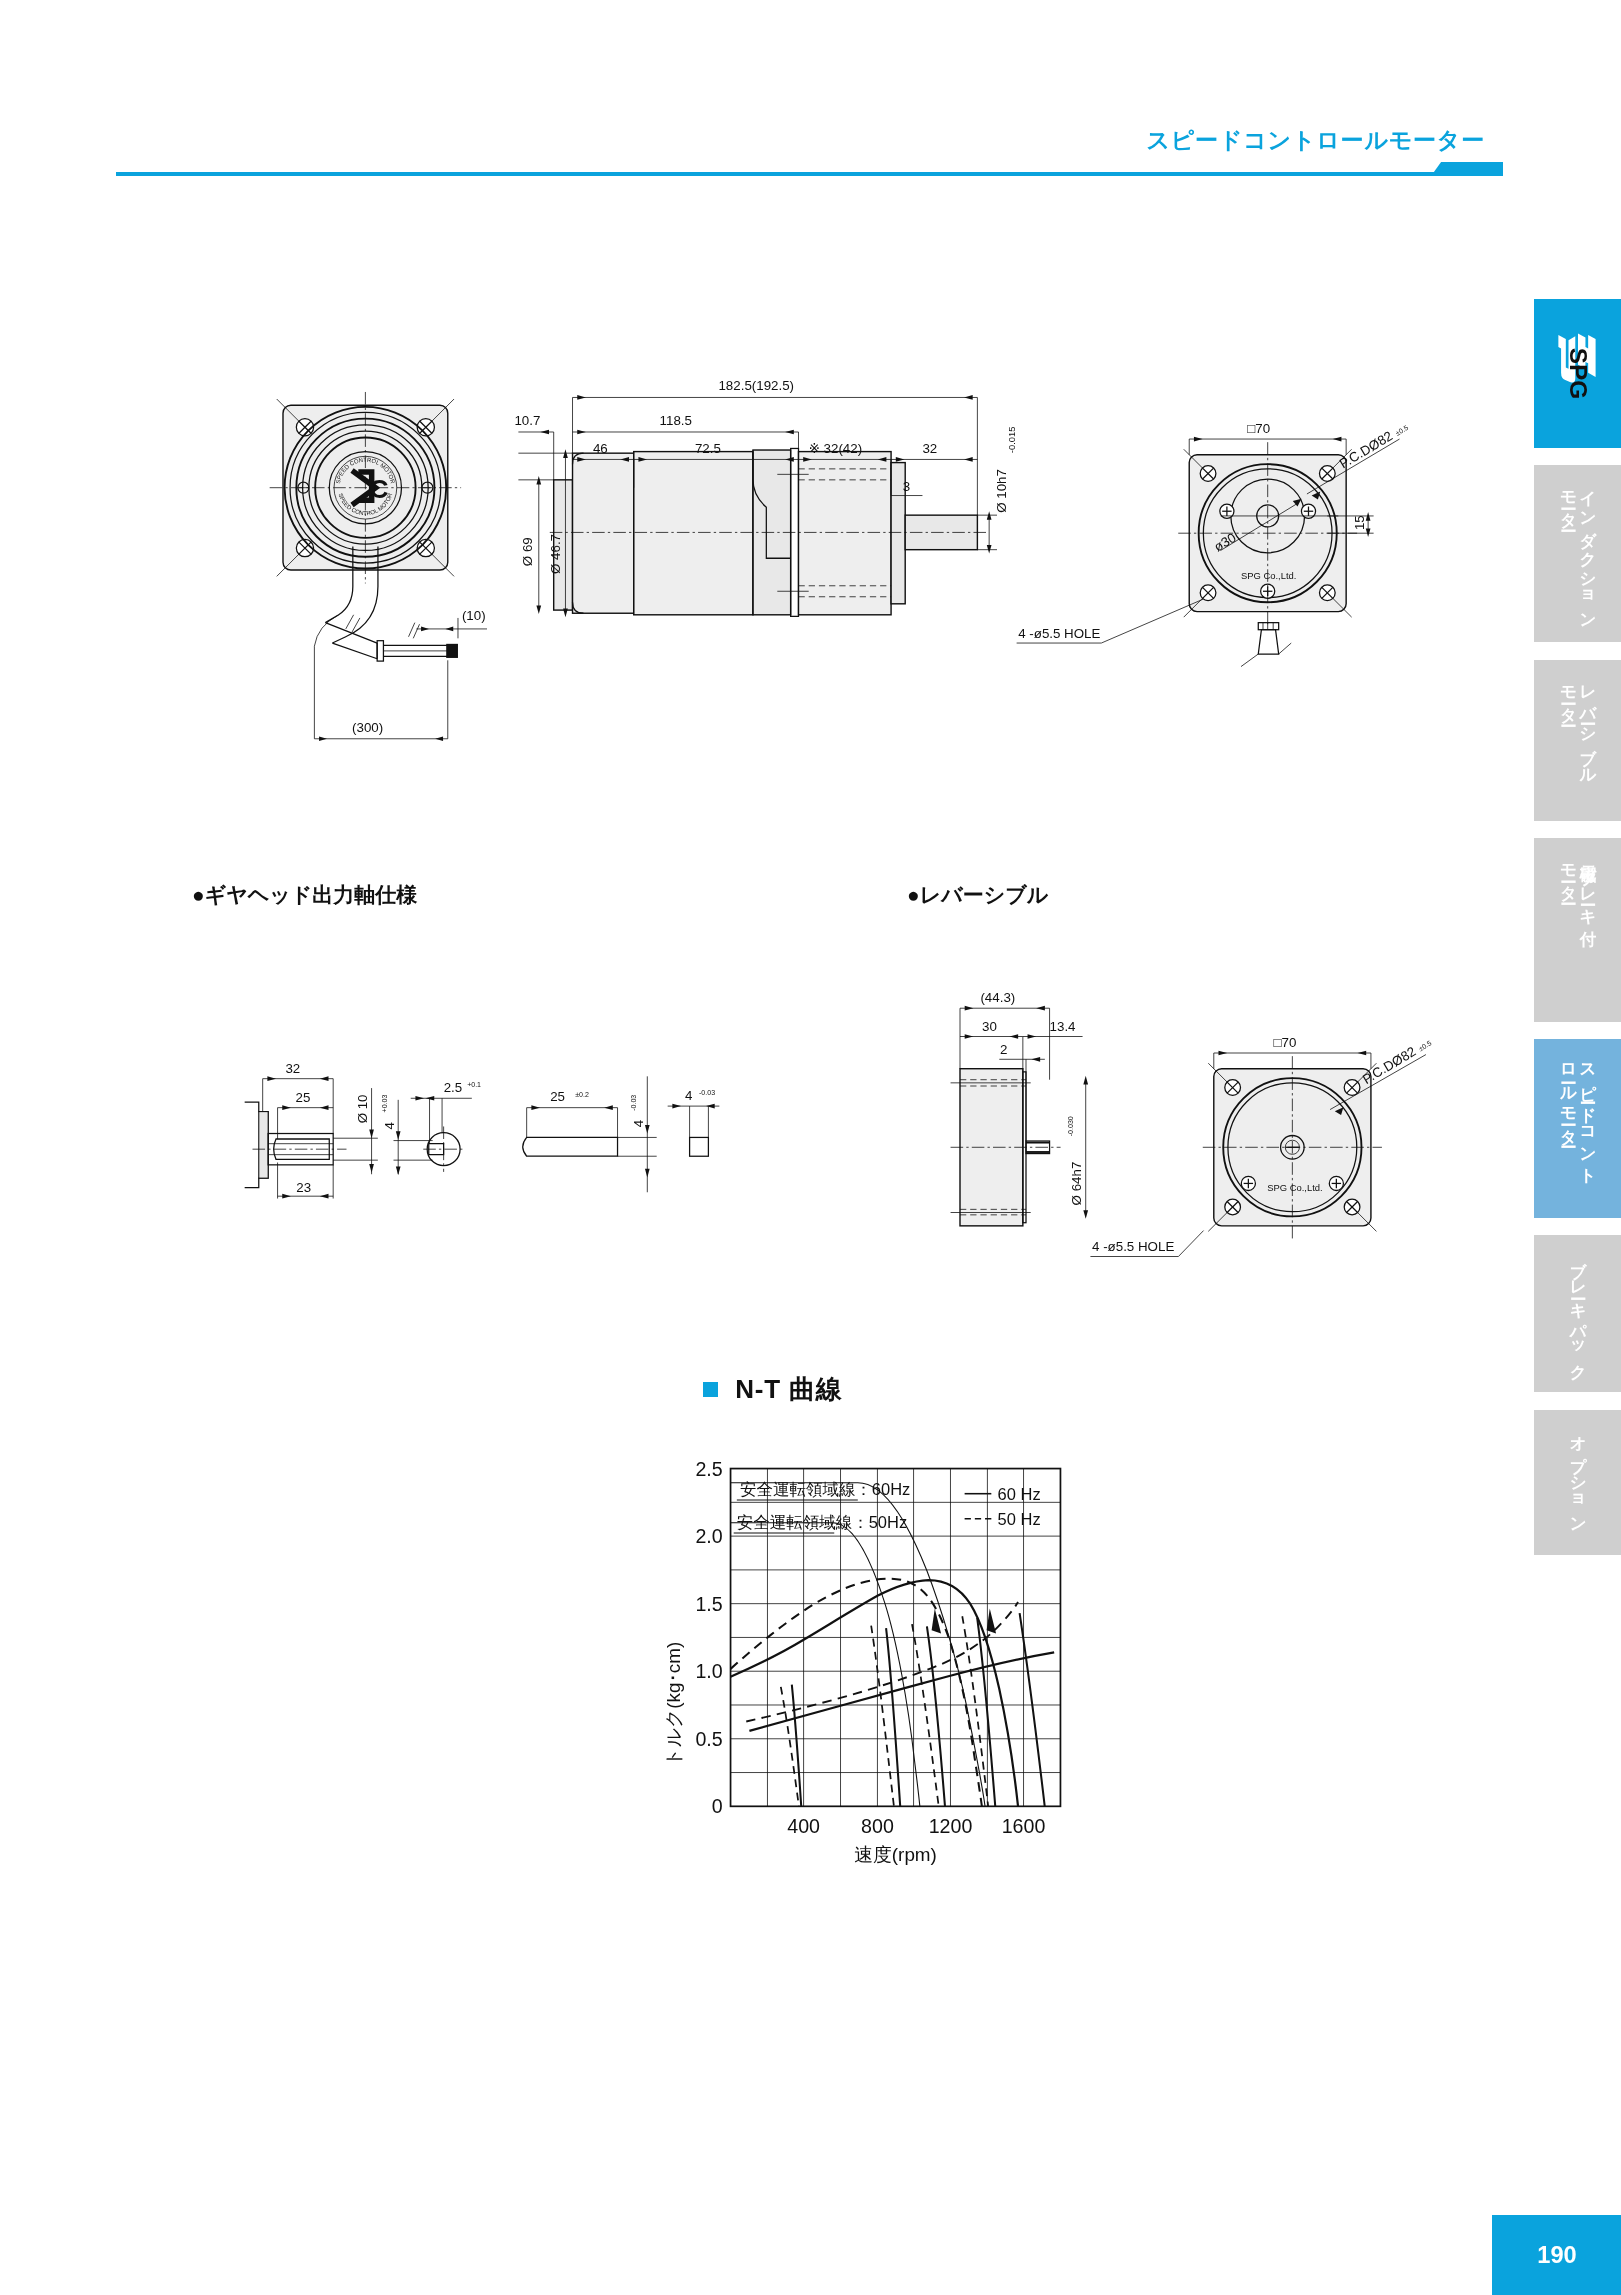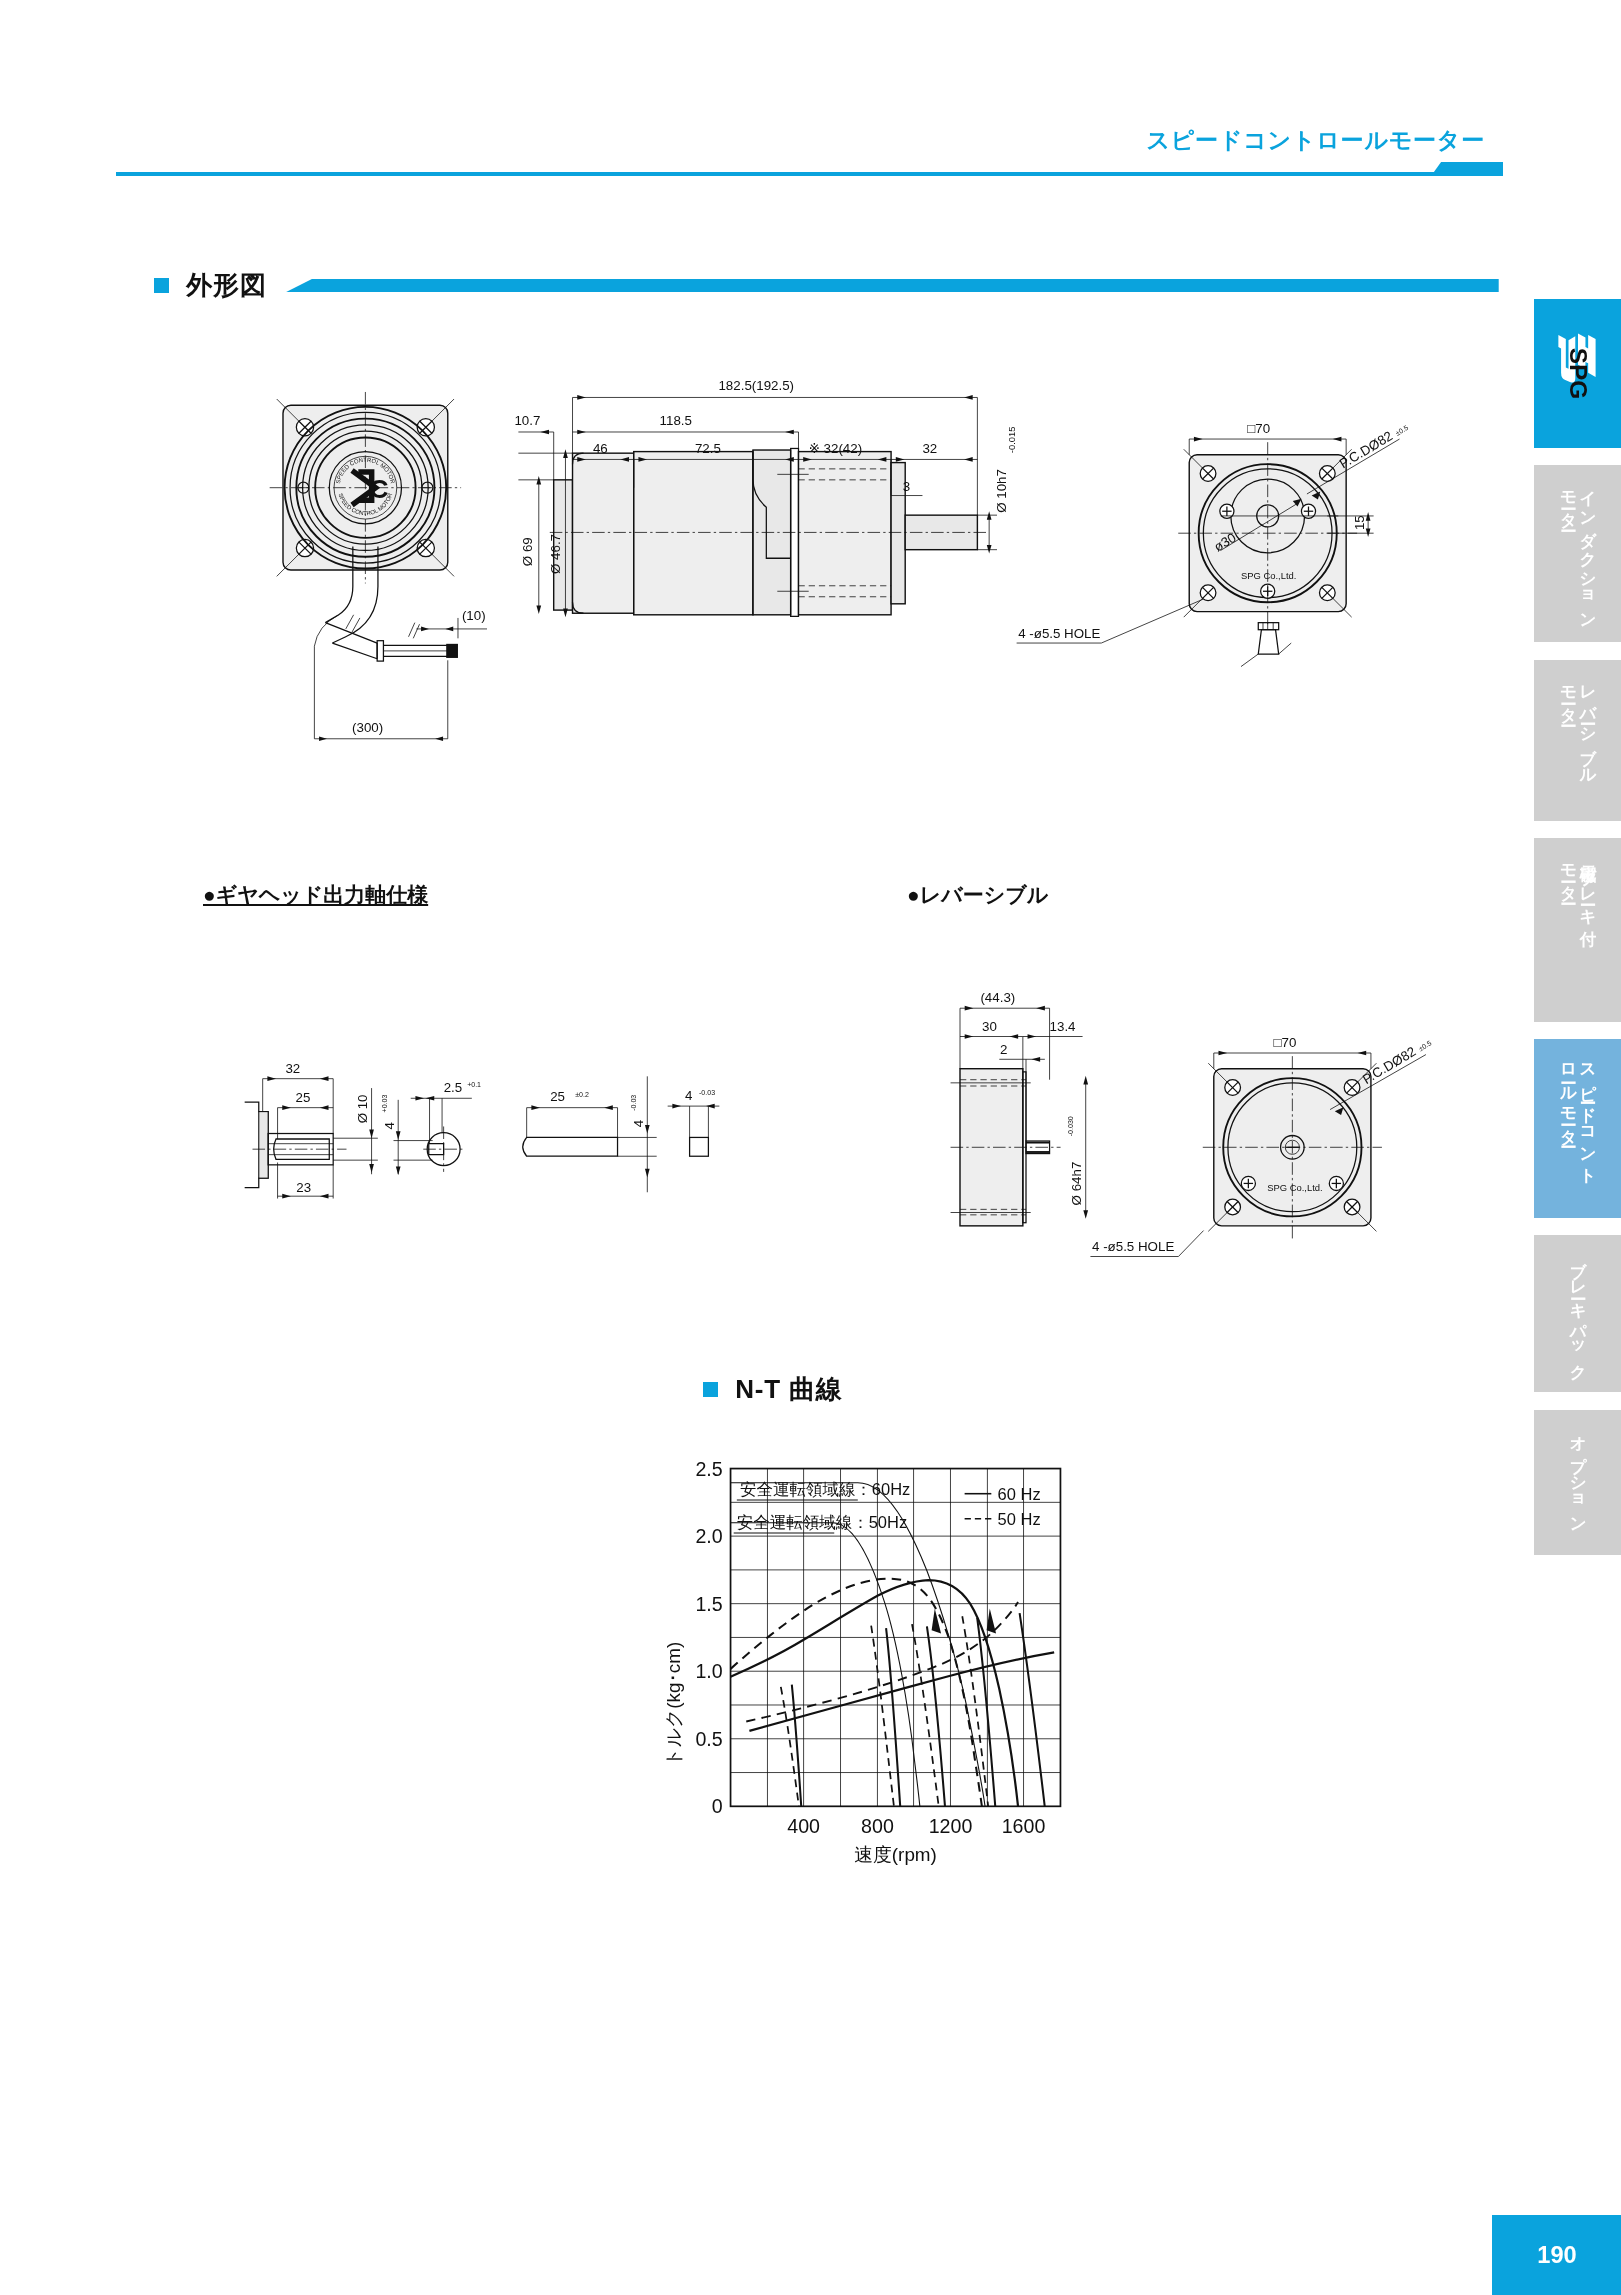--- a/index.html
+++ b/index.html
@@ -79,25 +79,20 @@
 </style>
 </head>
 <body>
 
 <div class="page">
 
   <div class="hdr-title">スピードコントロールモーター</div>
   <div class="hdr-rule"></div>
   <div class="hdr-rule-cap"></div>
 
-  <div class="sec" style="left:154px;top:236px;">
-    <div class="sec-bullet"></div>
-    <div class="sec-label">外形図</div>
-    <div class="sec-bar" style="width:1213px;"></div>
-  </div>
 
   <div class="dwg" style="left:259px;top:338px;">
     <svg width="1272" height="408" viewBox="0 0 1620 520">
 
       <g>
         <rect x="30" y="45" width="210" height="210" rx="10" class="fillpart"></rect>
 
         <line x1="22" y1="37" x2="58" y2="73" class="ln thin"></line>
         <line x1="248" y1="37" x2="212" y2="73" class="ln thin"></line>
         <line x1="22" y1="263" x2="58" y2="227" class="ln thin"></line>
@@ -345,21 +340,21 @@
         <line x1="120" y1="262" x2="120" y2="271" class="ln thin"></line>
         <line x1="127" y1="262" x2="127" y2="271" class="ln thin"></line>
         <path d="M112 271 L130 271 L134 302 L108 302 Z" class="ln med" fill="#eee"></path>
         <line x1="108" y1="302" x2="86" y2="318" class="ln thin"></line>
         <line x1="134" y1="302" x2="150" y2="288" class="ln thin"></line>
       </g>
     </svg>
   </div>
 
 
-  <div class="sub-head" style="left:203px;top:849px;text-decoration:underline;">●ギヤヘッド出力軸仕様</div>
+  <div class="sub-head" style="left:192px;top:849px;">●ギヤヘッド出力軸仕様</div>
   <div class="sub-head" style="left:907px;top:849px;">●レバーシブル</div>
 
   <div class="dwg" style="left:236px;top:1013px;">
     <svg width="550" height="188" viewBox="0 0 700 240">
 
       <path d="M10 73 L28 73 L28 85 L40 85 L40 170 L28 170 L28 182 L10 182" class="ln med" fill="none"></path>
       <rect x="28" y="85" width="12" height="85" fill="#e8e8e8" stroke="#111" stroke-width="1.4"></rect>
 
       <rect x="40" y="113" width="83" height="40" class="ln med" fill="#f2f2f2"></rect>
 

